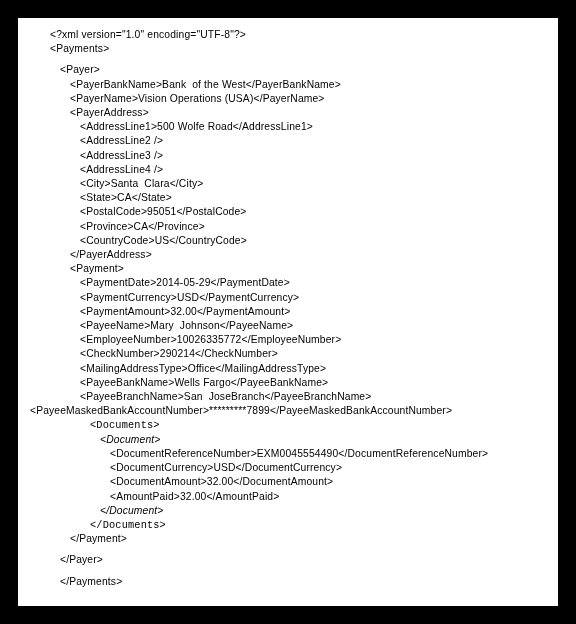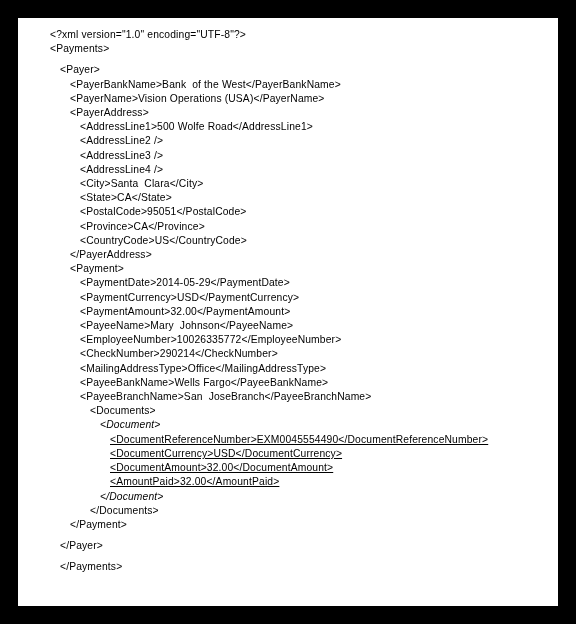--- a/index.html
+++ b/index.html
@@ -24,23 +24,23 @@
     font-size: 10.3px;
     line-height: 14.2px;
     white-space: pre;
     color: #000;
     letter-spacing: 0.15px;
   }
   .i0 { padding-left: 24px; }
   .i1 { padding-left: 34px; margin-top: 7px; }
   .i2 { padding-left: 44px; }
   .i3 { padding-left: 54px; }
-  .i4 { padding-left: 64px; }
+  .i4 { padding-left: 64px; font-family: Liberation Mono, monospace; }
   .i5 { padding-left: 74px; font-style: italic; }
-  .i6 { padding-left: 84px; text-decoration: underline; }
+  .i6 { padding-left: 84px; }
   .ineg { padding-left: 4px; }
 </style>
 </head>
 <body>
 
 <div class="page">
   <div class="line i0">&lt;?xml version="1.0" encoding="UTF-8"?&gt;</div>
   <div class="line i0">&lt;Payments&gt;</div>
   <div class="line i1">&lt;Payer&gt;</div>
   <div class="line i2">&lt;PayerBankName&gt;Bank  of the West&lt;/PayerBankName&gt;</div>
@@ -59,20 +59,21 @@
   <div class="line i2">&lt;Payment&gt;</div>
   <div class="line i3">&lt;PaymentDate&gt;2014-05-29&lt;/PaymentDate&gt;</div>
   <div class="line i3">&lt;PaymentCurrency&gt;USD&lt;/PaymentCurrency&gt;</div>
   <div class="line i3">&lt;PaymentAmount&gt;32.00&lt;/PaymentAmount&gt;</div>
   <div class="line i3">&lt;PayeeName&gt;Mary  Johnson&lt;/PayeeName&gt;</div>
   <div class="line i3">&lt;EmployeeNumber&gt;10026335772&lt;/EmployeeNumber&gt;</div>
   <div class="line i3">&lt;CheckNumber&gt;290214&lt;/CheckNumber&gt;</div>
   <div class="line i3">&lt;MailingAddressType&gt;Office&lt;/MailingAddressType&gt;</div>
   <div class="line i3">&lt;PayeeBankName&gt;Wells Fargo&lt;/PayeeBankName&gt;</div>
   <div class="line i3">&lt;PayeeBranchName&gt;San  JoseBranch&lt;/PayeeBranchName&gt;</div>
+  <div class="line ineg">&lt;PayeeMaskedBankAccountNumber&gt;*********7899&lt;/PayeeMaskedBankAccountNumber&gt;</div>
   <div class="line i4">&lt;Documents&gt;</div>
   <div class="line i5">&lt;Document&gt;</div>
   <div class="line i6">&lt;DocumentReferenceNumber&gt;EXM0045554490&lt;/DocumentReferenceNumber&gt;</div>
   <div class="line i6">&lt;DocumentCurrency&gt;USD&lt;/DocumentCurrency&gt;</div>
   <div class="line i6">&lt;DocumentAmount&gt;32.00&lt;/DocumentAmount&gt;</div>
   <div class="line i6">&lt;AmountPaid&gt;32.00&lt;/AmountPaid&gt;</div>
   <div class="line i5">&lt;/Document&gt;</div>
   <div class="line i4">&lt;/Documents&gt;</div>
   <div class="line i2">&lt;/Payment&gt;</div>
   <div class="line i1">&lt;/Payer&gt;</div>

